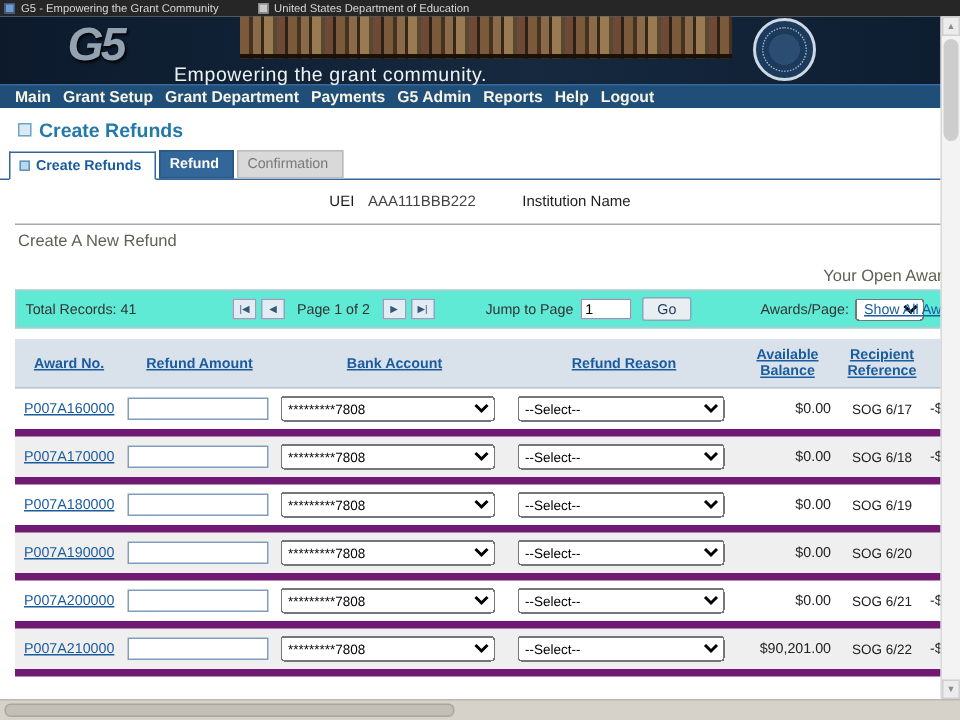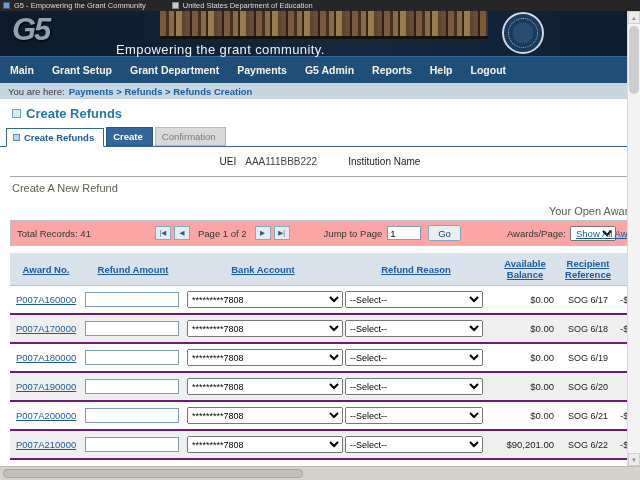--- a/index.html
+++ b/index.html
@@ -8,31 +8,31 @@
 
   
   .title-strip { height:11px; background:#262626; display:flex; align-items:center; padding:0 3px; gap:4px; }
   .title-strip .mini-icon { width:7px; height:7px; flex:0 0 auto; }
   .icon-app { background:#6f9bd1; border:1px solid #3c5c85; }
   .icon-ed  { background:#c9c9c9; border:1px solid #8a8a8a; margin-left:22px; }
   .title-strip span { font-size:7.5px; color:#d8d8d8; white-space:nowrap; line-height:1; }
 
   
   .banner { position:relative; height:45px; background:linear-gradient(90deg,#0c1a2c 0%, #16293f 55%, #0d1d30 100%); }
-  .g5-logo { position:absolute; left:12px; top:1px; font-size:31px; font-weight:bold; font-style:italic; color:#93a2b1; text-shadow:1px 1px 2px #000; letter-spacing:-2px; }
+  .g5-logo { position:absolute; left:45px; top:1px; font-size:31px; font-weight:bold; font-style:italic; color:#93a2b1; text-shadow:1px 1px 2px #000; letter-spacing:-2px; }
   .books { position:absolute; left:160px; top:0; width:328px; height:28px;
     background:repeating-linear-gradient(90deg,#7a5a3a 0 6px,#46301f 6px 9px,#8a6a48 9px 14px,#35261a 14px 16px,#9a7b51 16px 22px,#5a4632 22px 25px,#6d4a33 25px 30px,#2e2015 30px 32px); }
   .books::after { content:""; position:absolute; left:0; right:0; bottom:0; height:3px; background:#1c1107; }
   .seal { position:absolute; right:96px; top:1px; width:42px; height:42px; border-radius:50%;
     background:radial-gradient(circle,#2c4d72 0 38%, #1c3a5c 38% 72%, #27496f 72%); border:2px solid #cdd8e2; }
   .seal::after { content:""; position:absolute; inset:4px; border:1px dotted #a3bacf; border-radius:50%; }
   .tagline { position:absolute; left:95px; top:31px; color:#eef3f6; font-size:13px; letter-spacing:0.4px;margin-left:21px; }
 
   
-  .nav { height:27px; background:#1f4e79; border-top:1px solid #38699a; display:flex; align-items:center; padding-left:10px; gap:18px; }
+  .nav { height:16px; background:#1f4e79; border-top:1px solid #38699a; display:flex; align-items:center; padding-left:10px; gap:8px; }
   .nav a { font-size:10.5px; font-weight:bold; color:#f8f4e3; text-decoration:none; white-space:nowrap; }
 
   
   .crumbbar { height:16px; background:#c6d6e2; display:flex; align-items:center; padding-left:8px; font-size:9.5px; }
   .crumb-prefix { color:#3a3a3a; }
   .crumb-path { color:#1a5b9e; font-weight:bold; margin-left:4px; }
 
   
   .pagetitle-row { display:flex; align-items:center; gap:5px; padding:7px 0 5px 12px; }
   .sq-icon { width:9px; height:9px; background:#d9eaf5; border:1px solid #6fa3c9; flex:0 0 auto; }
@@ -52,21 +52,21 @@
   .info-value { color:#444; }
   .rule { border:none; border-top:1px solid #a8a8a8; margin:9px 10px 5px 10px; }
 
   
   .section-label { margin:3px 0 3px 12px; font-size:11px; color:#5f5f52; }
   .instruction-box { margin:0 10px; border:1px solid #c9c9bd; background:#fcfcf7; font-size:9.5px; color:#222; padding:2px 5px; }
   .req-star { color:#cc0000; font-weight:bold; }
   .open-awards-label { margin-top:11px;text-align:right; }
 
   
-  .pagebar { position:relative; margin:2px 10px 0 10px; border:1px solid #b9c6d2; background:#fca5a5; height:26px; display:flex; align-items:center; padding:0 6px; font-size:9.5px; color:#333; }
+  .pagebar { position:relative; margin:2px 10px 0 10px; border:1px solid #b9c6d2; background:#5eead4; height:26px; display:flex; align-items:center; padding:0 6px; font-size:9.5px; color:#333; }
   .total-records { width:120px; }
   .vcr { display:flex; align-items:center; gap:3px; margin-left:18px; }
   .vcr button { width:16px; height:14px; font-size:6.5px; color:#33597a; background:#e3ecf3; border:1px solid #8aa6bd; display:flex; align-items:center; justify-content:center; padding:0; }
   .page-label { margin:0 5px; white-space:nowrap; }
   .jump-label { margin-left:34px; white-space:nowrap; }
   .jump-input { width:34px; height:14px; border:1px solid #7f9db9; font-size:9.5px; margin-left:5px; padding:0 2px; }
   .go-btn { margin-left:7px; height:16px; padding:0 9px; font-size:9.5px; color:#1c3a5c; background:#e9eef3; border:1px solid #8aa6bd; border-radius:2px; }
   .perpage-label { margin-left:46px; white-space:nowrap; }
   .perpage-select { width:46px; height:15px; font-size:9px; margin-left:4px; }
   .show-all { position:absolute; left:565px; top:7px; font-size:9.5px; color:#1a5b9e; text-decoration:underline; white-space:nowrap; }
@@ -74,26 +74,26 @@
   
   .awards-table { margin:7px 0 0 10px; width:668px; border-collapse:collapse; table-layout:fixed; font-size:9.5px; }
   .awards-table col.c-award   { width:72px; }
   .awards-table col.c-amount  { width:102px; }
   .awards-table col.c-bank    { width:158px; }
   .awards-table col.c-reason  { width:148px; }
   .awards-table col.c-balance { width:70px; }
   .awards-table col.c-ref     { width:56px; }
   .awards-table col.c-net     { width:62px; }
   .awards-table th { background:#d9e2eb; color:#1a5b9e; font-weight:bold; text-decoration:underline; text-align:center; padding:5px 2px; border-bottom:1px solid #b5c4d2; font-size:9.5px; }
-  .awards-table td { padding:5px 3px; border-bottom:2px solid #701a75; vertical-align:middle; }
+  .awards-table td { padding:5px 3px; border-bottom:5px solid #701a75; vertical-align:middle; }
   .awards-table tbody tr:nth-child(even) { background:#efefef; }
   .award-link { color:#1a5b9e; text-decoration:underline; font-size:9.5px; }
   td.cell-award { text-align:left; padding-left:6px; }
   .refund-input { width:94px; height:15px; border:1px solid #7f9db9; }
-  .bank-select { width:156px; height:17px; font-size:9px; }
+  .bank-select { width:143px; height:17px; font-size:9px; }
   .reason-select { width:138px; height:17px; font-size:9px; }
   td.cell-balance { text-align:right; padding-right:6px; color:#222; }
   td.cell-ref { text-align:center; font-size:9px; color:#222;margin-top:16px; }
   td.cell-net { text-align:left; padding-left:4px; color:#222; }
 
   
   .vscroll { position:absolute; top:11px; right:0; bottom:14px; width:13px; background:#f3f3f3; border-left:1px solid #d8d8d8; z-index:20; }
   .vscroll .sb-arrow { position:absolute; left:0; width:100%; height:13px; font-size:6px; color:#8a8a8a; display:flex; align-items:center; justify-content:center; background:#ececec; border:1px solid #d0d0d0; }
   .vscroll .sb-up { top:0; }
   .vscroll .sb-down { bottom:0; }
@@ -124,37 +124,33 @@
     <a href="#">Main</a>
     <a href="#">Grant Setup</a>
     <a href="#">Grant Department</a>
     <a href="#">Payments</a>
     <a href="#">G5 Admin</a>
     <a href="#">Reports</a>
     <a href="#">Help</a>
     <a href="#">Logout</a>
   </div>
 
-  <div class="crumbbar">
-    <span class="crumb-prefix">You are here:</span>
-    <span class="crumb-path">Payments &gt; Refunds &gt; Refunds Creation</span>
-  </div>
 
   <div class="pagetitle-row">
     <span class="sq-icon"></span>
     <span class="page-title">Create Refunds</span>
   </div>
 
   <div class="tabs">
     <div class="tab active">
       <span class="tab-icon"></span>
       <span>Create Refunds</span>
     </div>
     <div class="tab summary">
-      <span>Create</span>
+      <span>Refund</span>
     </div>
     <div class="tab confirm">
       <span>Confirmation</span>
     </div>
   </div>
 
   <div class="info-row">
     <span class="info-label">UEI</span>
     <span class="info-value">AAA111BBB222</span>
     <span class="info-label" style="margin-left:22px;">Institution Name</span>

